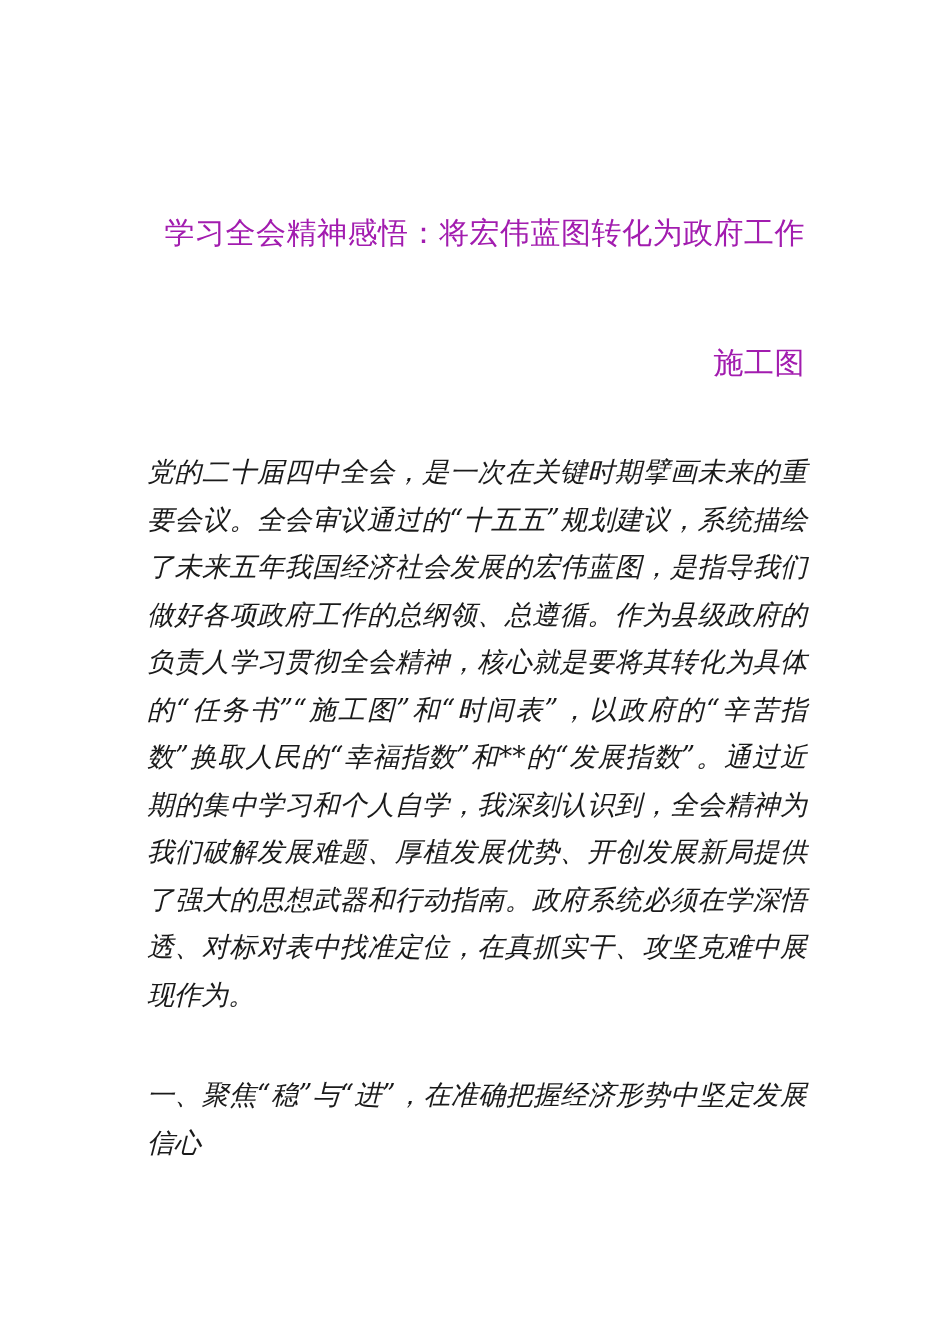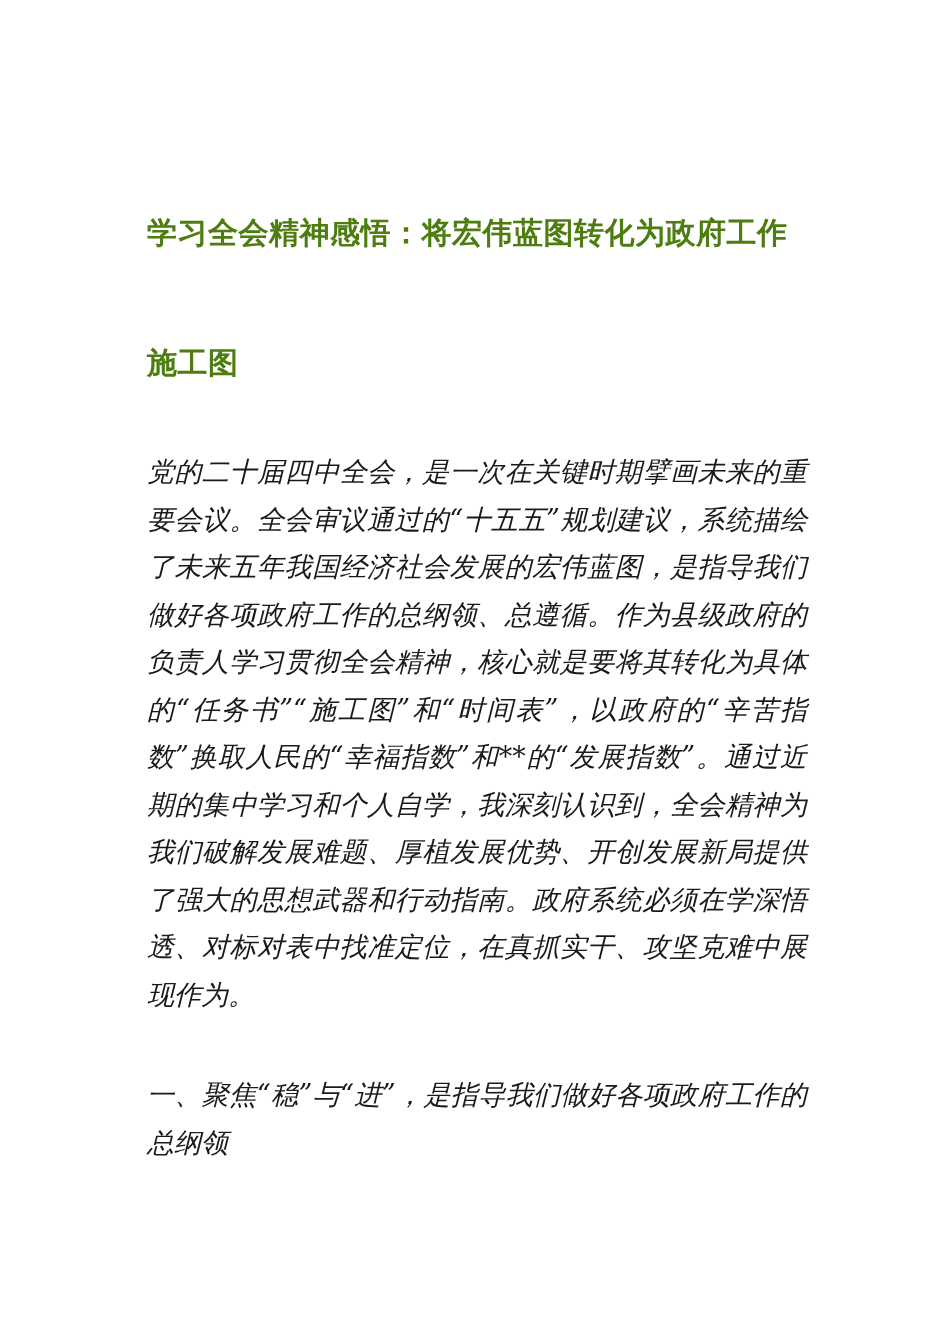--- a/index.html
+++ b/index.html
@@ -25,25 +25,25 @@
     box-sizing: border-box;
   }
 
   
   .doc-title {
     position: absolute;
     left: 147px;
     top: 148px;
     width: 658px;
     font-size: 30px;
-    font-weight: bold;
+    font-weight: normal;
     line-height: 130px;
-    text-align: left;
+    text-align: right;
     letter-spacing: 0.5px;
-    color: #4d7c0f;
+    color: #a21caf;
     white-space: pre-wrap;
   }
 
   
   .body-block {
     position: absolute;
     left: 147px;
     top: 448px;
     width: 660px;
     font-style: italic;
@@ -82,17 +82,17 @@
 <div class="page">
 
   <h1 class="doc-title">学习全会精神感悟：将宏伟蓝图转化为政府工作施工图</h1>
 
   <div class="body-block">
 
     <p class="para">党的二十届四中全会，是一次在关键时期擘画未来的重要会议。全会审议通过的“十五五”规划建议，系统描绘了未来五年我国经济社会发展的宏伟蓝图，是指导我们做好各项政府工作的总纲领、总遵循。作为县级政府的负责人学习贯彻全会精神，核心就是要将其转化为具体的“任务书”“施工图”和“时间表”，以政府的“辛苦指数”换取人民的“幸福指数”和**的“发展指数”。通过近期的集中学习和个人自学，我深刻认识到，全会精神为我们破解发展难题、厚植发展优势、开创发展新局提供了强大的思想武器和行动指南。政府系统必须在学深悟透、对标对表中找准定位，在真抓实干、攻坚克难中展现作为。</p>
 
     <div class="para-gap"></div>
 
-    <p class="heading-l2">一、聚焦“稳”与“进”，是指导我们做好各项政府工作的总纲领</p>
+    <p class="heading-l2">一、聚焦“稳”与“进”，在准确把握经济形势中坚定发展信心</p>
 
   </div>
 
 </div>
 
 </body></html>

